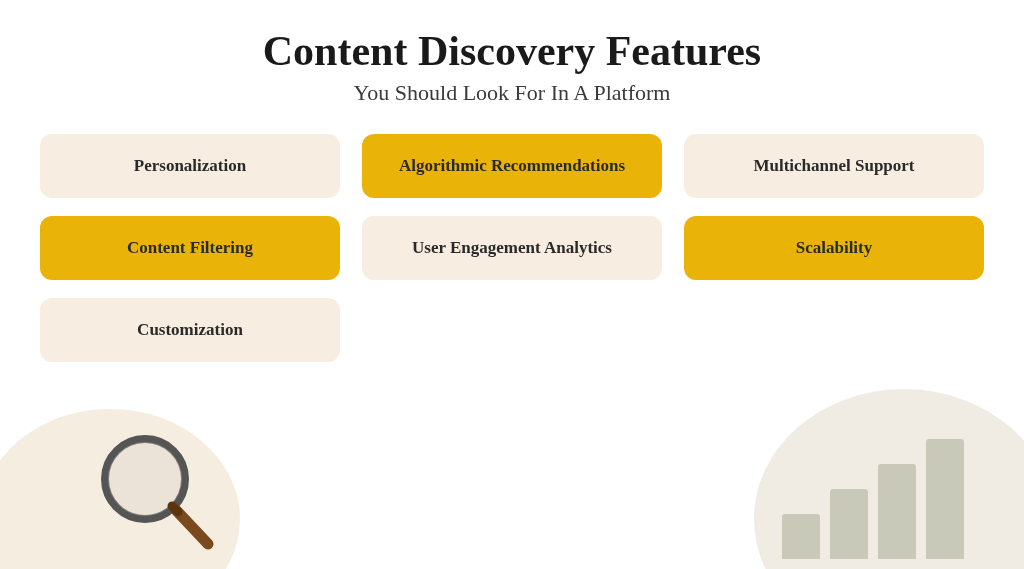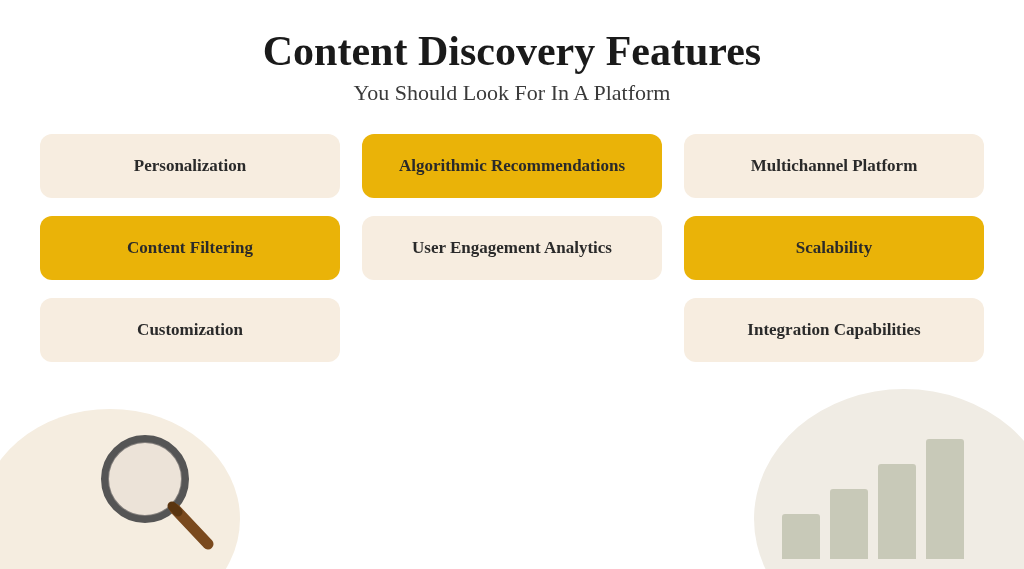--- a/index.html
+++ b/index.html
@@ -148,39 +148,36 @@
     </div>
 
     <div class="grid" id="feature-grid">
     <div class="feature-card lighter">
           <span class="feature-label">Personalization</span>
         </div>
         <div class="feature-card darker">
           <span class="feature-label">Algorithmic Recommendations</span>
         </div>
         <div class="feature-card lighter">
-          <span class="feature-label">Multichannel Platform</span>
+          <span class="feature-label">Multichannel Support</span>
         </div>
         <div class="feature-card darker">
           <span class="feature-label">Content Filtering</span>
         </div>
         <div class="feature-card lighter">
           <span class="feature-label">User Engagement Analytics</span>
         </div>
         <div class="feature-card darker">
           <span class="feature-label">Scalability</span>
         </div>
         <div class="feature-card lighter">
           <span class="feature-label">Customization</span>
         </div>
         <div class="feature-card lighter" style="visibility: hidden;">
           <span class="feature-label">&nbsp;</span>
-        </div>
-        <div class="feature-card lighter">
-          <span class="feature-label">Integration Capabilities</span>
         </div>
         <div class="feature-card lighter" style="visibility: hidden;">
           <span class="feature-label">&nbsp;</span>
         </div>
       </div>
 
   </div>
 
   <svg class="magnifier" viewBox="0 0 130 130" xmlns="http://www.w3.org/2000/svg">
 

